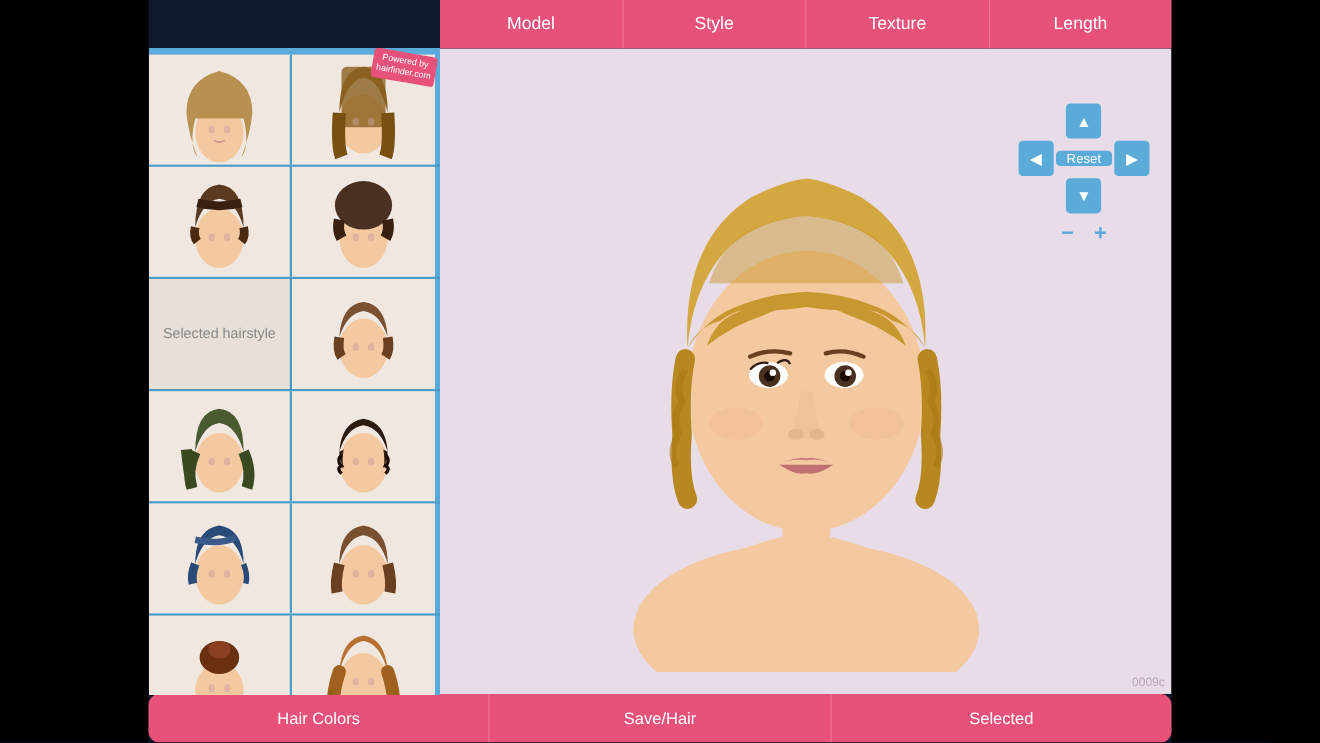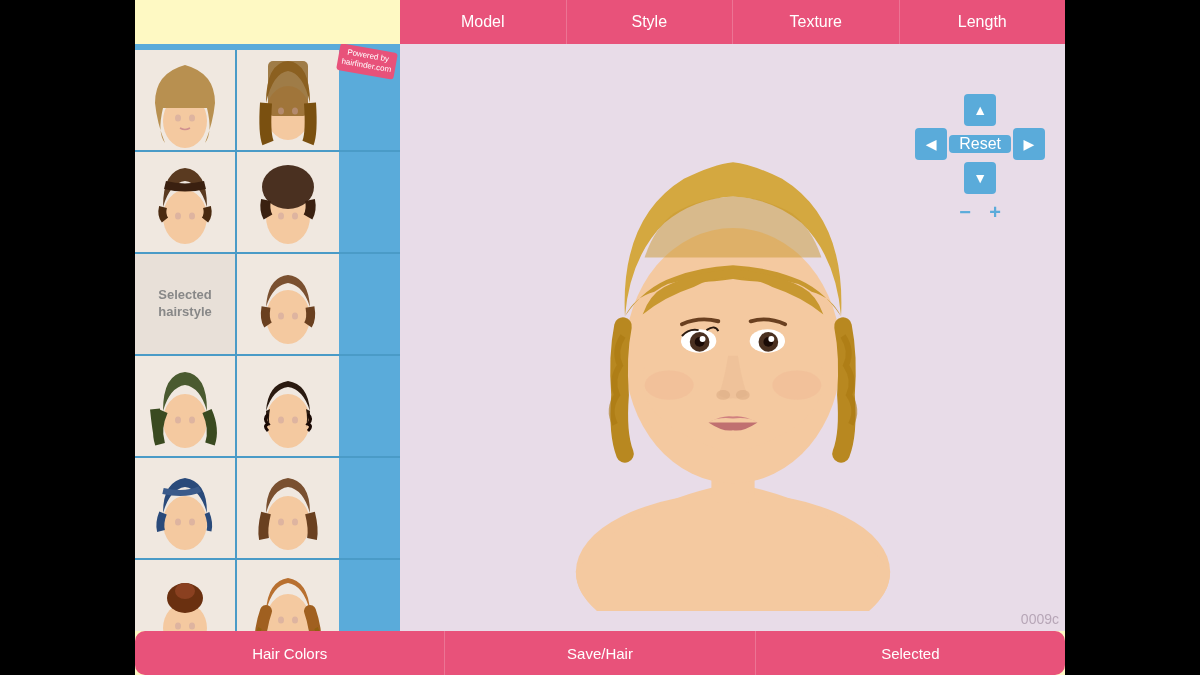--- a/index.html
+++ b/index.html
@@ -11,21 +11,21 @@
       align-items: center;
       justify-content: center;
       font-family: Arial, sans-serif;
       overflow: hidden;
     }
     #app {
       width: 930px;
       height: 675px;
       display: flex;
       flex-direction: column;
-      background: #fef9c3;
+      background: #0f172a;
     }
     
     #top-nav {
       display: flex;
       height: 44px;
       background: #e8527a;
       margin-left: 265px;
     }
     .nav-tab {
       flex: 1;
@@ -54,32 +54,31 @@
       display: flex;
       flex-direction: column;
       overflow-y: auto;
       position: relative;
     }
     .hairstyle-row {
       display: flex;
       border-bottom: 2px solid #4a9bc7;
     }
     .hairstyle-thumb {
-      width: 102px;
+      width: 130px;
       height: 100px;
       background: #f0e8e0;
       border-right: 2px solid #4a9bc7;
       display: flex;
       align-items: center;
       justify-content: center;
       cursor: pointer;
       overflow: hidden;
       position: relative;
       flex-shrink: 0;
-      font-weight: bold;
     }
     .hairstyle-thumb:last-child { border-right: none; }
     .hairstyle-thumb.selected {
       background: #e8e0d8;
     }
     .selected-label {
       color: #888;
       font-size: 13px;
       text-align: center;
       line-height: 1.3;
@@ -127,21 +126,21 @@
     }
     .nav-row {
       display: flex;
       align-items: center;
       gap: 2px;
       margin: 2px 0;
     }
     .reset-btn {
       background: #5aabda;
       color: white;
-      font-size: 16px;
+      font-size: 12px;
       padding: 0 10px;
       border-radius: 4px;
       cursor: pointer;
       border: none;
     }
     .nav-symbol {
       width: 28px;
       height: 28px;
       background: transparent;
       color: #5aabda;
@@ -186,21 +185,21 @@
       font-size: 8px;
       color: white;
       text-align: center;
       line-height: 1.3;
     }
     .version-label {
       position: absolute;
       bottom: 4px;
       right: 6px;
       color: rgba(150,130,150,0.6);
-      font-size: 14px;
+      font-size: 11px;
     }
     .sidebar-padding { padding-top: 6px; }
   </style>
 </head>
 <body>
 
 <div id="app">
 
   <div id="top-nav">
     <div class="nav-tab">Model</div>

